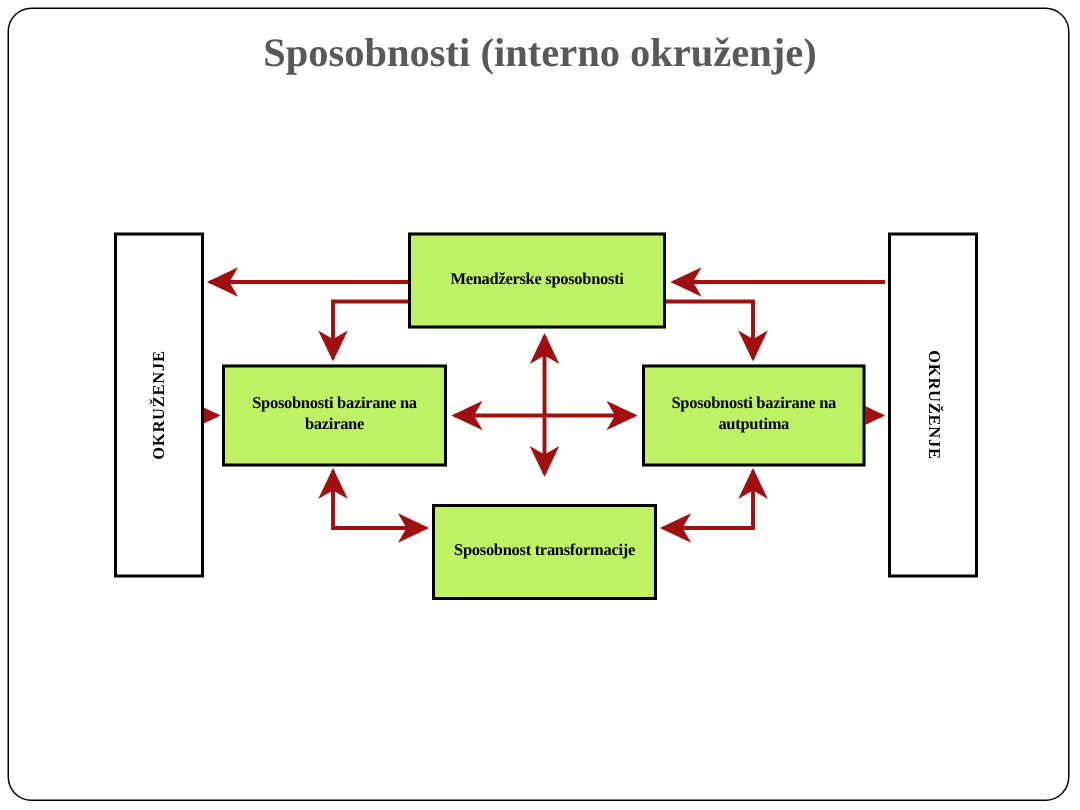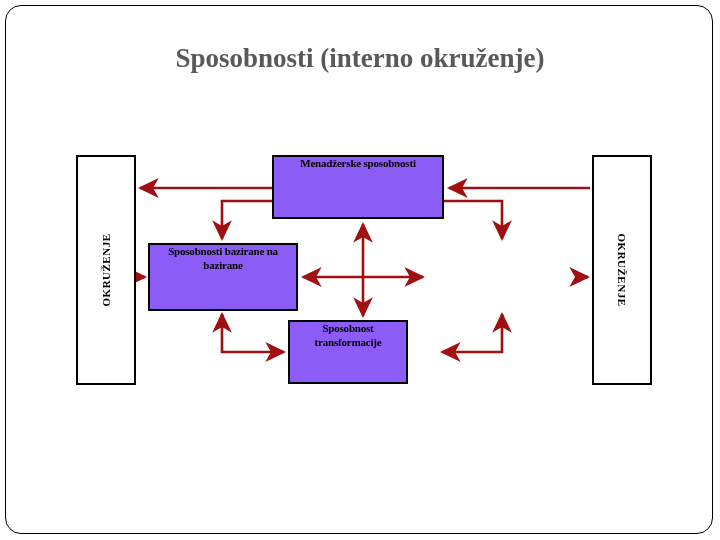--- a/index.html
+++ b/index.html
@@ -23,21 +23,21 @@
     width: 708px;
     height: 529px;
     border: 1px solid #000000;
     border-radius: 16px;
     box-sizing: border-box;
     background: transparent;
   }
   #slide-title {
     position: absolute;
     left: 0px;
-    top: 43px;
+    top: 20px;
     width: 720px;
     text-align: center;
     font-family: "Liberation Serif", "DejaVu Serif", serif;
     font-size: 27px;
     font-weight: bold;
     color: #595959;
     letter-spacing: 0px;
     white-space: nowrap;
   }
 
@@ -53,42 +53,43 @@
     position: absolute;
     left: 0;
     top: 0;
     width: 720px;
     height: 540px;
   }
 
   .node {
     position: absolute;
     box-sizing: border-box;
-    background: #8b5cf6;
+    background: #bef264;
     border: 2.5px solid #000000;
     display: flex;
+    align-items: center;
     justify-content: center;
     text-align: center;
     font-family: "Liberation Serif", "DejaVu Serif", serif;
     font-weight: bold;
     color: #000000;
     z-index: 3;
   }
   .node .label {
     line-height: 1.25;
     font-size: 11px;
     letter-spacing: -0.2px;
   }
 
   #node-managerial { left: 272px; top: 155px; width: 172px; height: 64px; }
   #node-managerial .label { font-size: 11px; }
 
   #node-input  { left: 148px; top: 243px; width: 150px; height: 68px; }
   #node-output { left: 428px; top: 243px; width: 149px; height: 68px; }
-  #node-transform { left: 288px; top: 320px; width: 120px; height: 64px; }
+  #node-transform { left: 288px; top: 336px; width: 150px; height: 64px; }
 
   .env-box {
     position: absolute;
     box-sizing: border-box;
     background: #ffffff;
     border: 2.5px solid #000000;
     z-index: 3;
     display: flex;
     align-items: center;
     justify-content: center;
@@ -163,19 +164,22 @@
     </div>
 
     <div class="node" id="node-managerial">
       <span class="label">Menadžerske sposobnosti</span>
     </div>
 
     <div class="node" id="node-input">
       <span class="label">Sposobnosti bazirane na bazirane</span>
     </div>
 
+    <div class="node" id="node-output">
+      <span class="label">Sposobnosti bazirane na autputima</span>
+    </div>
 
     <div class="node" id="node-transform">
       <span class="label">Sposobnost transformacije</span>
     </div>
 
   </div>
 </div>
 
 </body></html>

